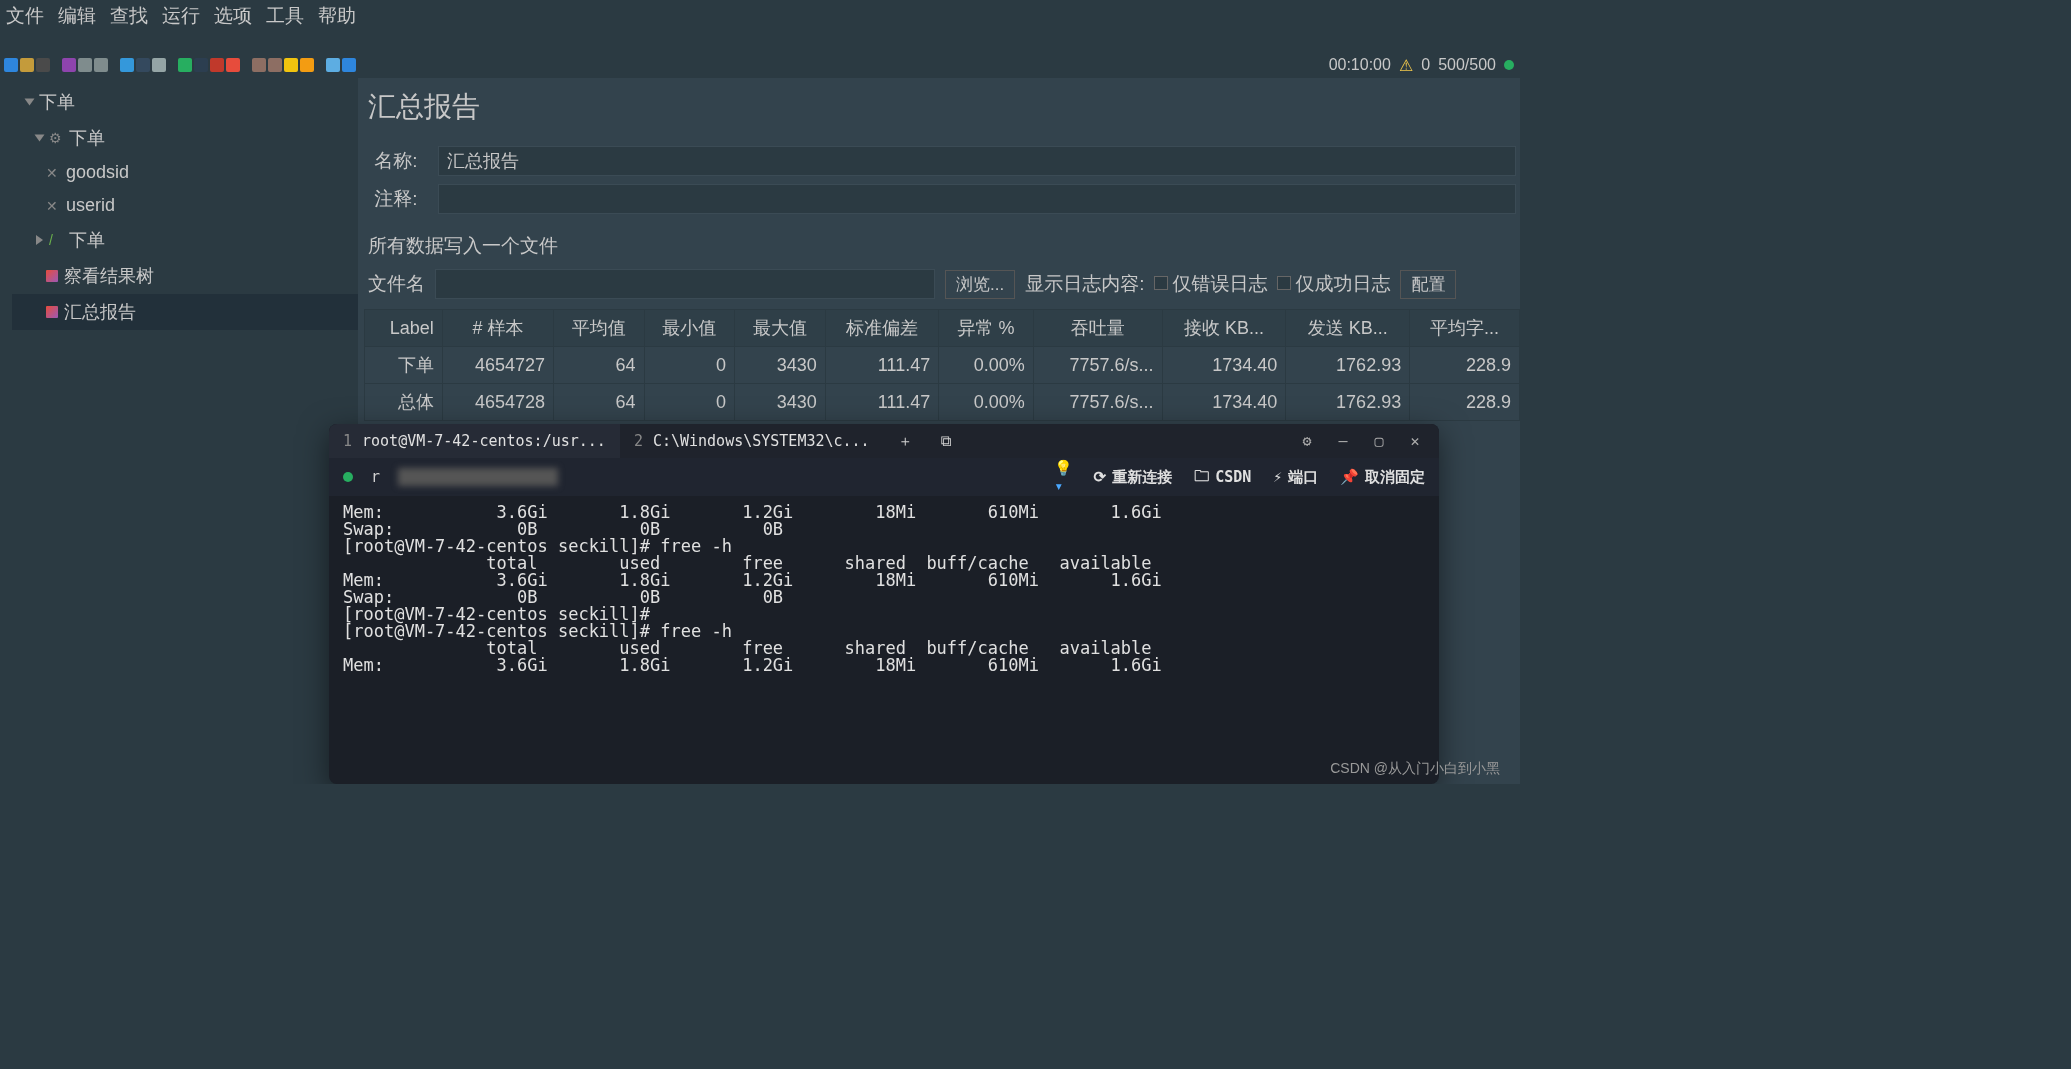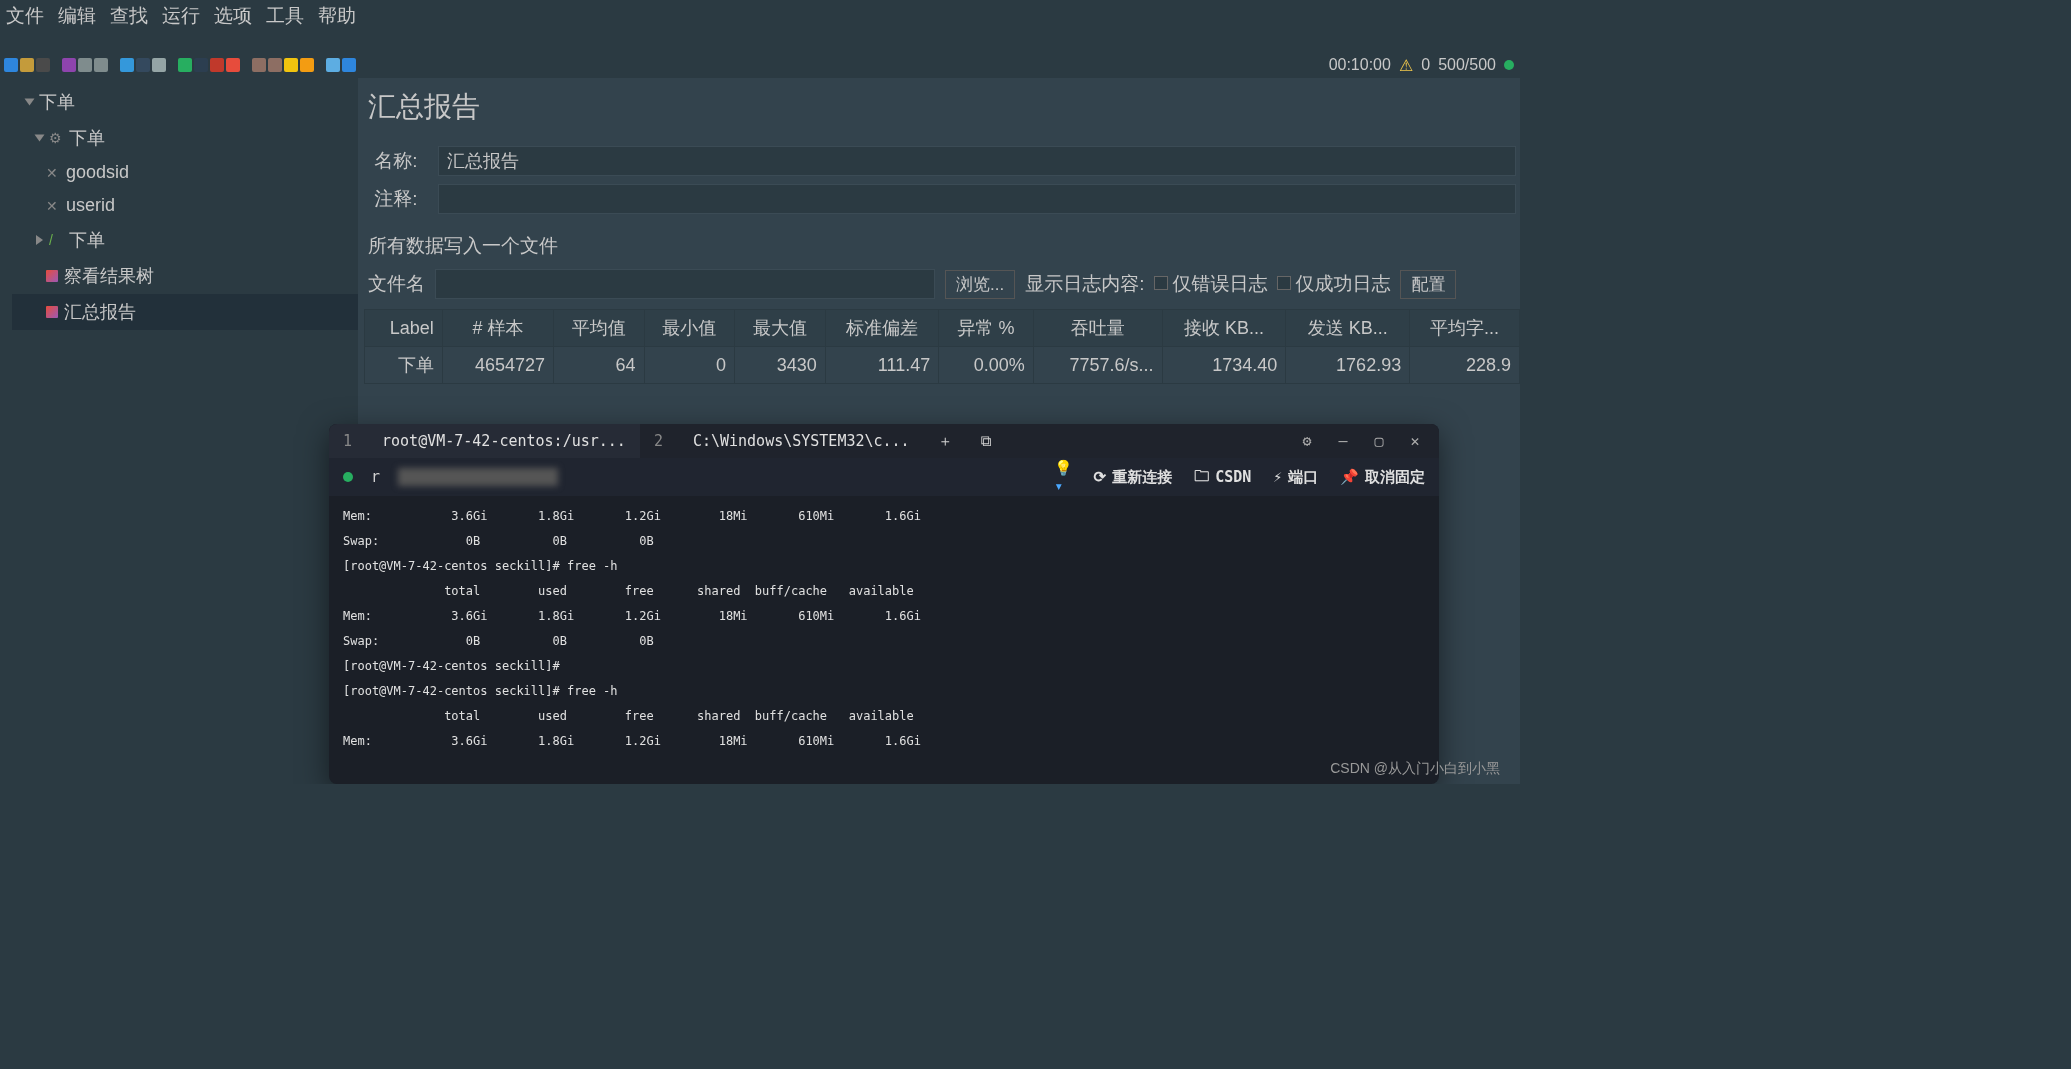--- a/index.html
+++ b/index.html
@@ -42,30 +42,30 @@
 table.data th, table.data td { border:1px solid #2b3a42; padding:6px 8px; text-align:right; }
 table.data th { background:#2f3f48; font-weight:normal; text-align:center; }
 table.data td:first-child, table.data th:first-child { text-align:right; }
 
 
 .terminal { position:absolute; left:329px; top:424px; width:1110px; height:360px; background:#1b1f27; border-radius:8px; overflow:hidden; font-family:Consolas,monospace; color:#d0d0d0; box-shadow:0 8px 30px rgba(0,0,0,0.5); }
 .term-tabs { display:flex; align-items:center; height:34px; background:#1f232c; font-size:15px; }
 .ttab { display:flex; align-items:center; gap:10px; padding:0 14px; height:34px; cursor:pointer; }
 .ttab.active { background:#262b36; }
 .ttab .num { color:#888; }
-.ttab .title { color:#e0e0e0;margin-left:20px; }
+.ttab .title { color:#e0e0e0; }
 .term-tabs-right { margin-left:auto; display:flex; align-items:center; gap:20px; padding-right:16px; color:#aaa; }
 .t-ico { width:16px; height:16px; display:inline-flex; align-items:center; justify-content:center; cursor:pointer; }
 .term-bar { display:flex; align-items:center; height:38px; background:#202530; padding:0 14px; gap:18px; font-size:15px; }
 .dot-green { width:10px; height:10px; border-radius:50%; background:#27ae60; }
 .blur { filter:blur(3px); background:#555; width:160px; height:18px; }
 .tb-right { margin-left:auto; display:flex; align-items:center; gap:22px; }
 .bulb { color:#4aa8ff; }
 .tb-item { display:flex; align-items:center; gap:6px; cursor:pointer; color:#e0e0e0; font-weight:bold; }
-.term-body { padding:8px 14px; font-size:12px; white-space:pre; line-height:25px; color:#e0e0e0; }
+.term-body { padding:8px 14px; font-size:17px; white-space:pre; line-height:17px; color:#e0e0e0; }
 .watermark { position:absolute; right:20px; bottom:6px; font-size:14px; color:#999; }
 .winicon { font-size:15px; }
 </style>
 </head>
 <body>
 
 <div class="menubar">
   <span>文件</span>
   <span>编辑</span>
   <span>查找</span>
@@ -188,20 +188,33 @@
           <td>64</td>
           <td>0</td>
           <td>3430</td>
           <td>111.47</td>
           <td>0.00%</td>
           <td>7757.6/s...</td>
           <td>1734.40</td>
           <td>1762.93</td>
           <td>228.9</td>
         </tr>
+        <tr>
+          <td>总体</td>
+          <td>4654728</td>
+          <td>64</td>
+          <td>0</td>
+          <td>3430</td>
+          <td>111.47</td>
+          <td>0.00%</td>
+          <td>7757.6/s...</td>
+          <td>1734.40</td>
+          <td>1762.93</td>
+          <td>228.9</td>
+        </tr>
       </tbody>
     </table>
   </div>
 </div>
 
 <div class="terminal">
   <div class="term-tabs">
     <div class="ttab active">
       <span class="num">1</span>
       <span class="title">root@VM-7-42-centos:/usr...</span>

